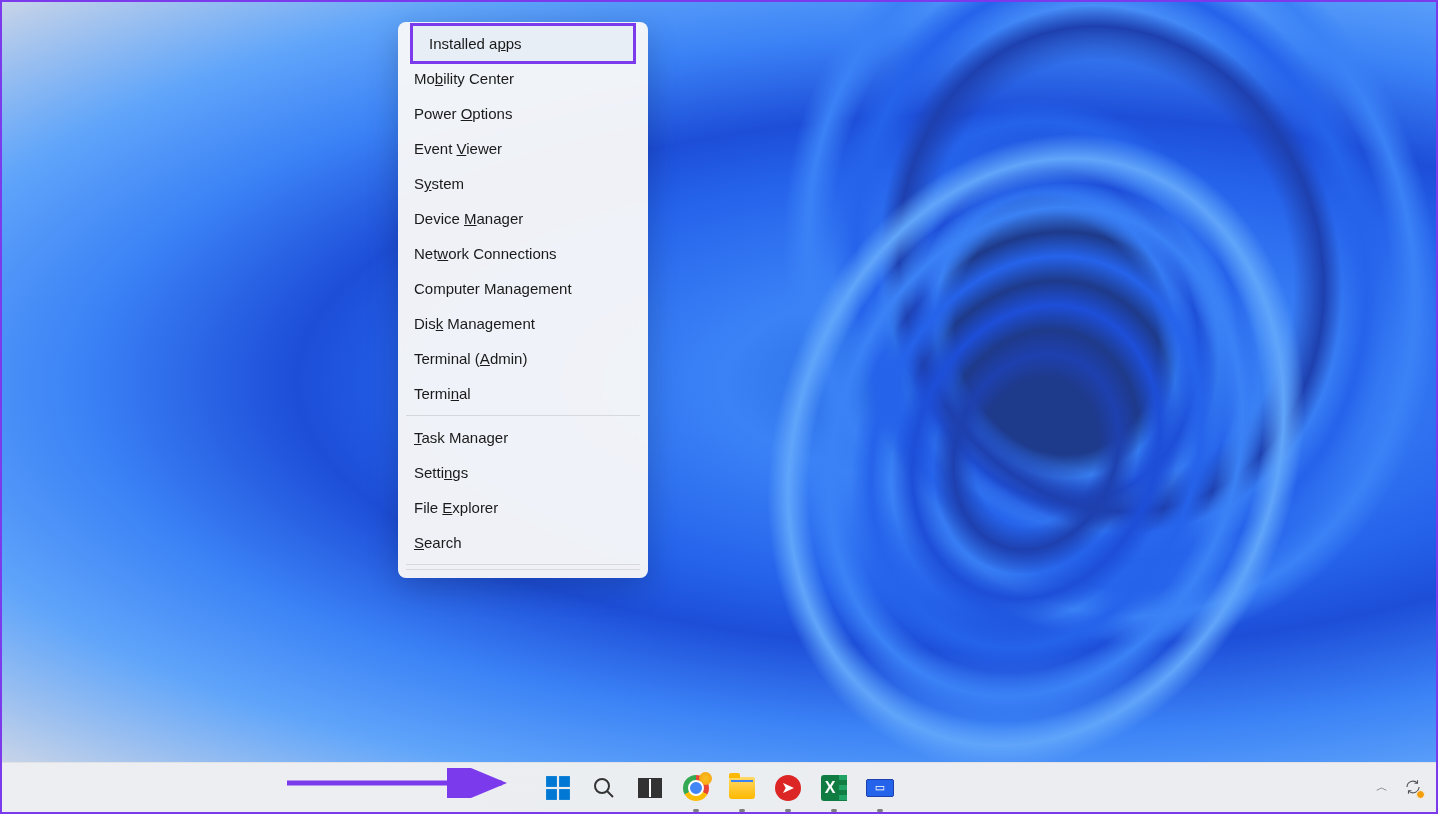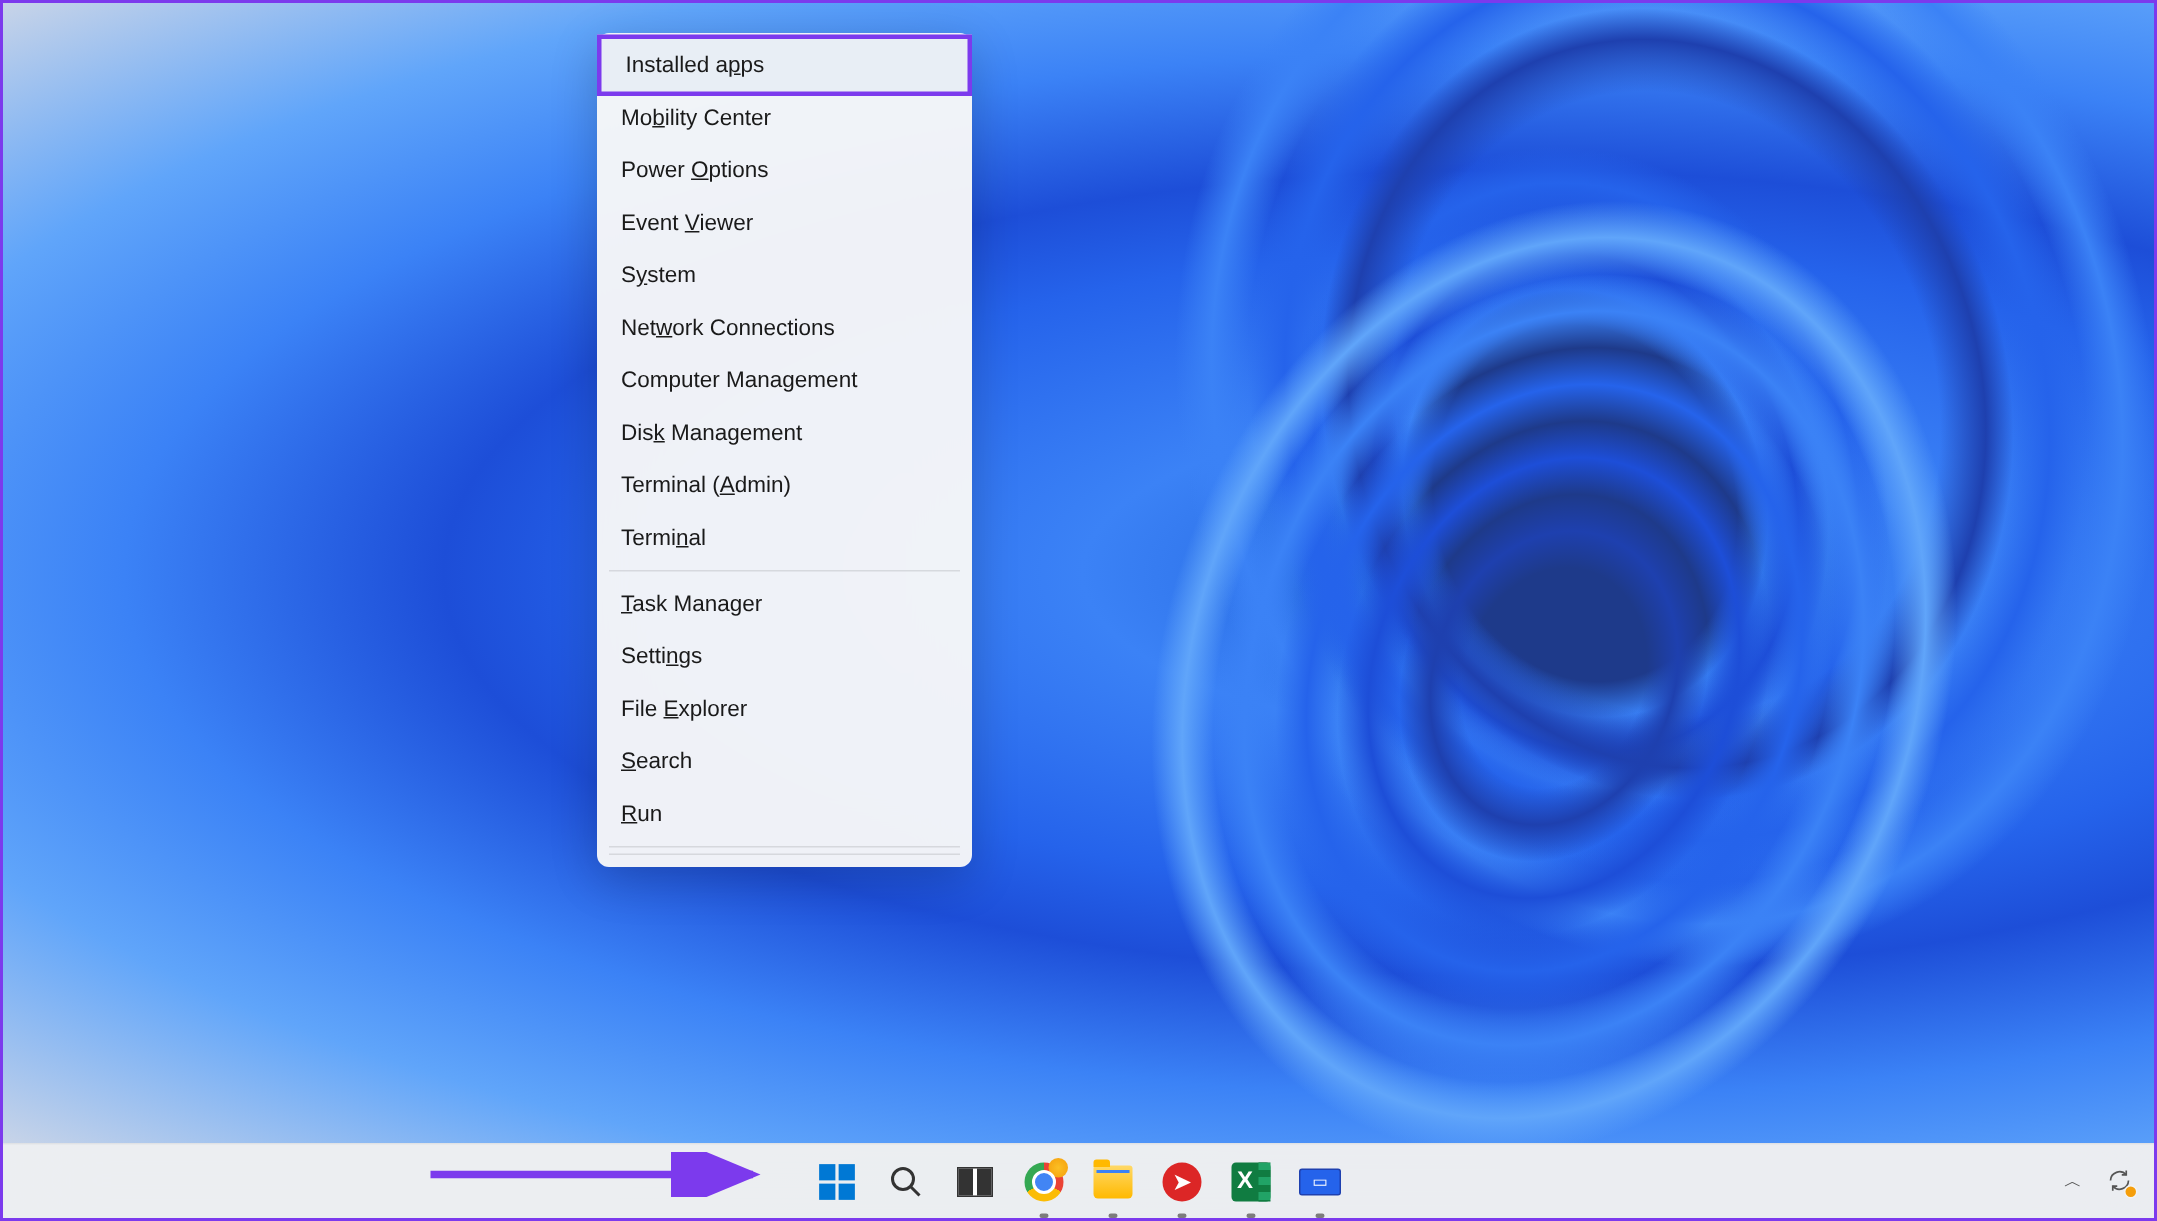--- a/index.html
+++ b/index.html
@@ -54,21 +54,21 @@
       font-size: 15px;
       color: #1a1a1a;
       cursor: pointer;
       display: flex;
       justify-content: space-between;
       align-items: center;
     }
     .menu-item.highlighted {
       background: #e8eef5;
       border: 3px solid #7c3aed;
-      margin: -3px 0;
+      margin: -3px 12px;
       position: relative;
       z-index: 2;
     }
     .menu-separator {
       height: 1px;
       background: rgba(0,0,0,0.1);
       margin: 4px 8px;
     }
     .mnemonic { text-decoration: underline; }
     .chevron {
@@ -194,20 +194,23 @@
     <div class="menu-item">
       <span>Power <span class="mnemonic">O</span>ptions</span>
     </div>
     <div class="menu-item">
       <span>Event <span class="mnemonic">V</span>iewer</span>
     </div>
     <div class="menu-item">
       <span>S<span class="mnemonic">y</span>stem</span>
     </div>
     <div class="menu-item">
+      <span>Device <span class="mnemonic">M</span>anager</span>
+    </div>
+    <div class="menu-item">
       <span>Net<span class="mnemonic">w</span>ork Connections</span>
     </div>
     <div class="menu-item">
       <span>Computer Mana<span class="mnemonic">g</span>ement</span>
     </div>
     <div class="menu-item">
       <span>Dis<span class="mnemonic">k</span> Management</span>
     </div>
     <div class="menu-item">
       <span>Terminal (<span class="mnemonic">A</span>dmin)</span>
@@ -220,23 +223,20 @@
       <span><span class="mnemonic">T</span>ask Manager</span>
     </div>
     <div class="menu-item">
       <span>Setti<span class="mnemonic">n</span>gs</span>
     </div>
     <div class="menu-item">
       <span>File <span class="mnemonic">E</span>xplorer</span>
     </div>
     <div class="menu-item">
       <span><span class="mnemonic">S</span>earch</span>
-    </div>
-    <div class="menu-item">
-      <span><span class="mnemonic">R</span>un</span>
     </div>
     <div class="menu-separator"></div>
     <div class="menu-separator"></div>
   </div>
 
 <svg class="arrow-annotation" width="240" height="30">
   <defs>
     <marker id="arrowhead" markerWidth="12" markerHeight="10" refX="11" refY="5" orient="auto">
       <polygon points="0 0, 12 5, 0 10" fill="#7c3aed"></polygon>
     </marker>

